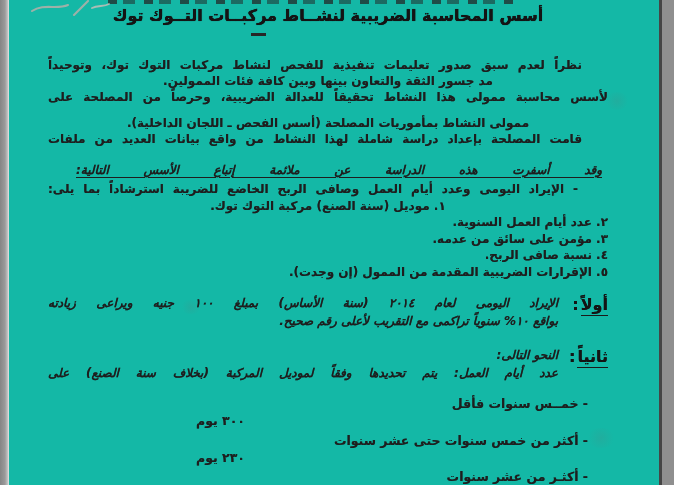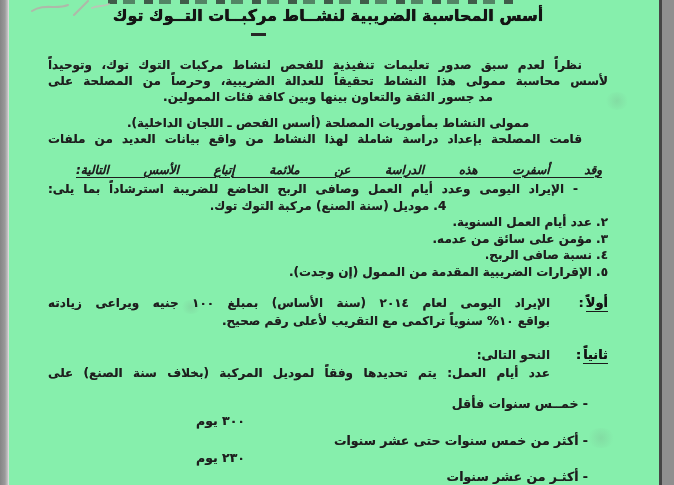--- a/index.html
+++ b/index.html
@@ -1,19 +1,19 @@
 <!DOCTYPE html>
 <html lang="ar" dir="rtl"><head>
 <meta charset="utf-8">
 <style>
   html,body{margin:0;padding:0;}
   body{background:#e8e8e8;font-family:"DejaVu Sans",sans-serif;}
   .scan-page{
     position:relative;width:674px;height:485px;overflow:hidden;
-    background:#86efac;direction:rtl;
+    background:#14b8a6;direction:rtl;
     color:#1e1e1e;
   }
   
   .strip-left{position:absolute;left:0;top:0;width:9px;height:100%;
     background:linear-gradient(90deg,#858585 0,#9a9a9a 55%,#c9c9c9 90%,#efefef 100%);}
   .strip-right{position:absolute;right:0;top:0;width:15px;height:100%;
     background:#8f8f8f;border-left:3px solid #454545;box-sizing:border-box;}
   
   .smudge{position:absolute;border-radius:50%;pointer-events:none;
     background:radial-gradient(circle,rgba(110,110,110,.14) 0,rgba(110,110,110,0) 70%);}
@@ -46,25 +46,25 @@
   .p2{margin-top:10px;}
   .findings{margin-top:15px;text-decoration:underline;text-underline-offset:3px;
     text-decoration-thickness:1.4px;padding-right:6px;padding-left:28px;font-style:italic;}
   .bullet-line{margin-top:3px;padding-right:30px;}
   .criteria{margin-top:1px;}
   .criteria .line{line-height:16.5px;}
 
   .sec{display:flex;align-items:flex-start;}
   .sec-first{margin-top:15px;}
   .sec-second{margin-top:17px;}
-  .sec-labelwrap{flex:0 0 auto;min-width:46px;font-size:13px;font-weight:bold;
+  .sec-labelwrap{flex:0 0 auto;min-width:46px;font-size:16px;font-weight:bold;
     color:#141414;white-space:nowrap;text-shadow:0 0 .5px #141414;}
   .sec-label{border-bottom:1.7px solid #1a1a1a;padding-bottom:1px;display:inline-block;}
   .sec-colon{margin-right:2px;margin-left:4px;}
-  .sec-body{flex:1;margin-right:12px;}
+  .sec-body{flex:1;margin-right:4px;font-style:italic;}
   .sec-body .line{line-height:17.5px;}
 
   .day-rows{margin-top:12px;margin-right:20px;width:392px;}
   .day-row{display:flex;justify-content:space-between;font-size:12.5px;
     line-height:19.5px;font-weight:bold;text-shadow:0 0 .35px rgba(30,30,30,.6);}
   .day-label{white-space:nowrap;}
   .day-value{white-space:nowrap;margin-top:17px;}
 
   .sec-third{margin-top:8px;margin-right:28px;font-size:13px;font-weight:bold;
     line-height:17px;color:#141414;text-shadow:0 0 .5px #141414;}
@@ -89,35 +89,35 @@
     <path d="M64 8 C 70 5, 76 7, 81 4" fill="none" stroke="#c4bfb8" stroke-width="1.8" stroke-linecap="round"></path>
   </svg>
 
   <div class="content">
 
     <div class="doc-title">أسس المحاسبة الضريبية لنشــاط مركبــات التــوك توك</div>
     <div class="title-dash"></div>
 
     <div class="p1">
       <div class="line just indent">نظراً لعدم سبق صدور تعليمات تنفيذية للفحص لنشاط مركبات التوك توك، وتوحيداً</div>
+      <div class="line center">مد جسور الثقة والتعاون بينها وبين كافة فئات الممولين.</div>
       <div class="line just">لأسس محاسبة ممولى هذا النشاط تحقيقاً للعدالة الضريبية، وحرصاً من المصلحة على</div>
-      <div class="line center">مد جسور الثقة والتعاون بينها وبين كافة فئات الممولين.</div>
     </div>
 
     <div class="p2">
       <div class="line center">ممولى النشاط بمأموريات المصلحة (أسس الفحص ـ اللجان الداخلية).</div>
       <div class="line just indent">قامت المصلحة بإعداد دراسة شاملة لهذا النشاط من واقع بيانات العديد من ملفات</div>
     </div>
 
     <div class="line just findings">وقد أسفرت هذه الدراسة عن ملائمة إتباع الأسس التالية:</div>
 
     <div class="line just bullet-line">- الإيراد اليومى وعدد أيام العمل وصافى الربح الخاضع للضريبة استرشاداً بما يلى:</div>
 
     <div class="criteria">
-      <div class="line center">4. موديل (سنة الصنع) مركبة التوك توك.</div>
+      <div class="line center">١. موديل (سنة الصنع) مركبة التوك توك.</div>
       <div class="line rightal">٢. عدد أيام العمل السنوية.</div>
       <div class="line rightal">٣. مؤمن على سائق من عدمه.</div>
       <div class="line rightal">٤. نسبة صافى الربح.</div>
       <div class="line rightal">٥. الإقرارات الضريبية المقدمة من الممول (إن وجدت).</div>
     </div>
 
     <div class="sec sec-first">
       <div class="sec-labelwrap">
         <span class="sec-label">أولاً</span><span class="sec-colon">:</span>
       </div>

